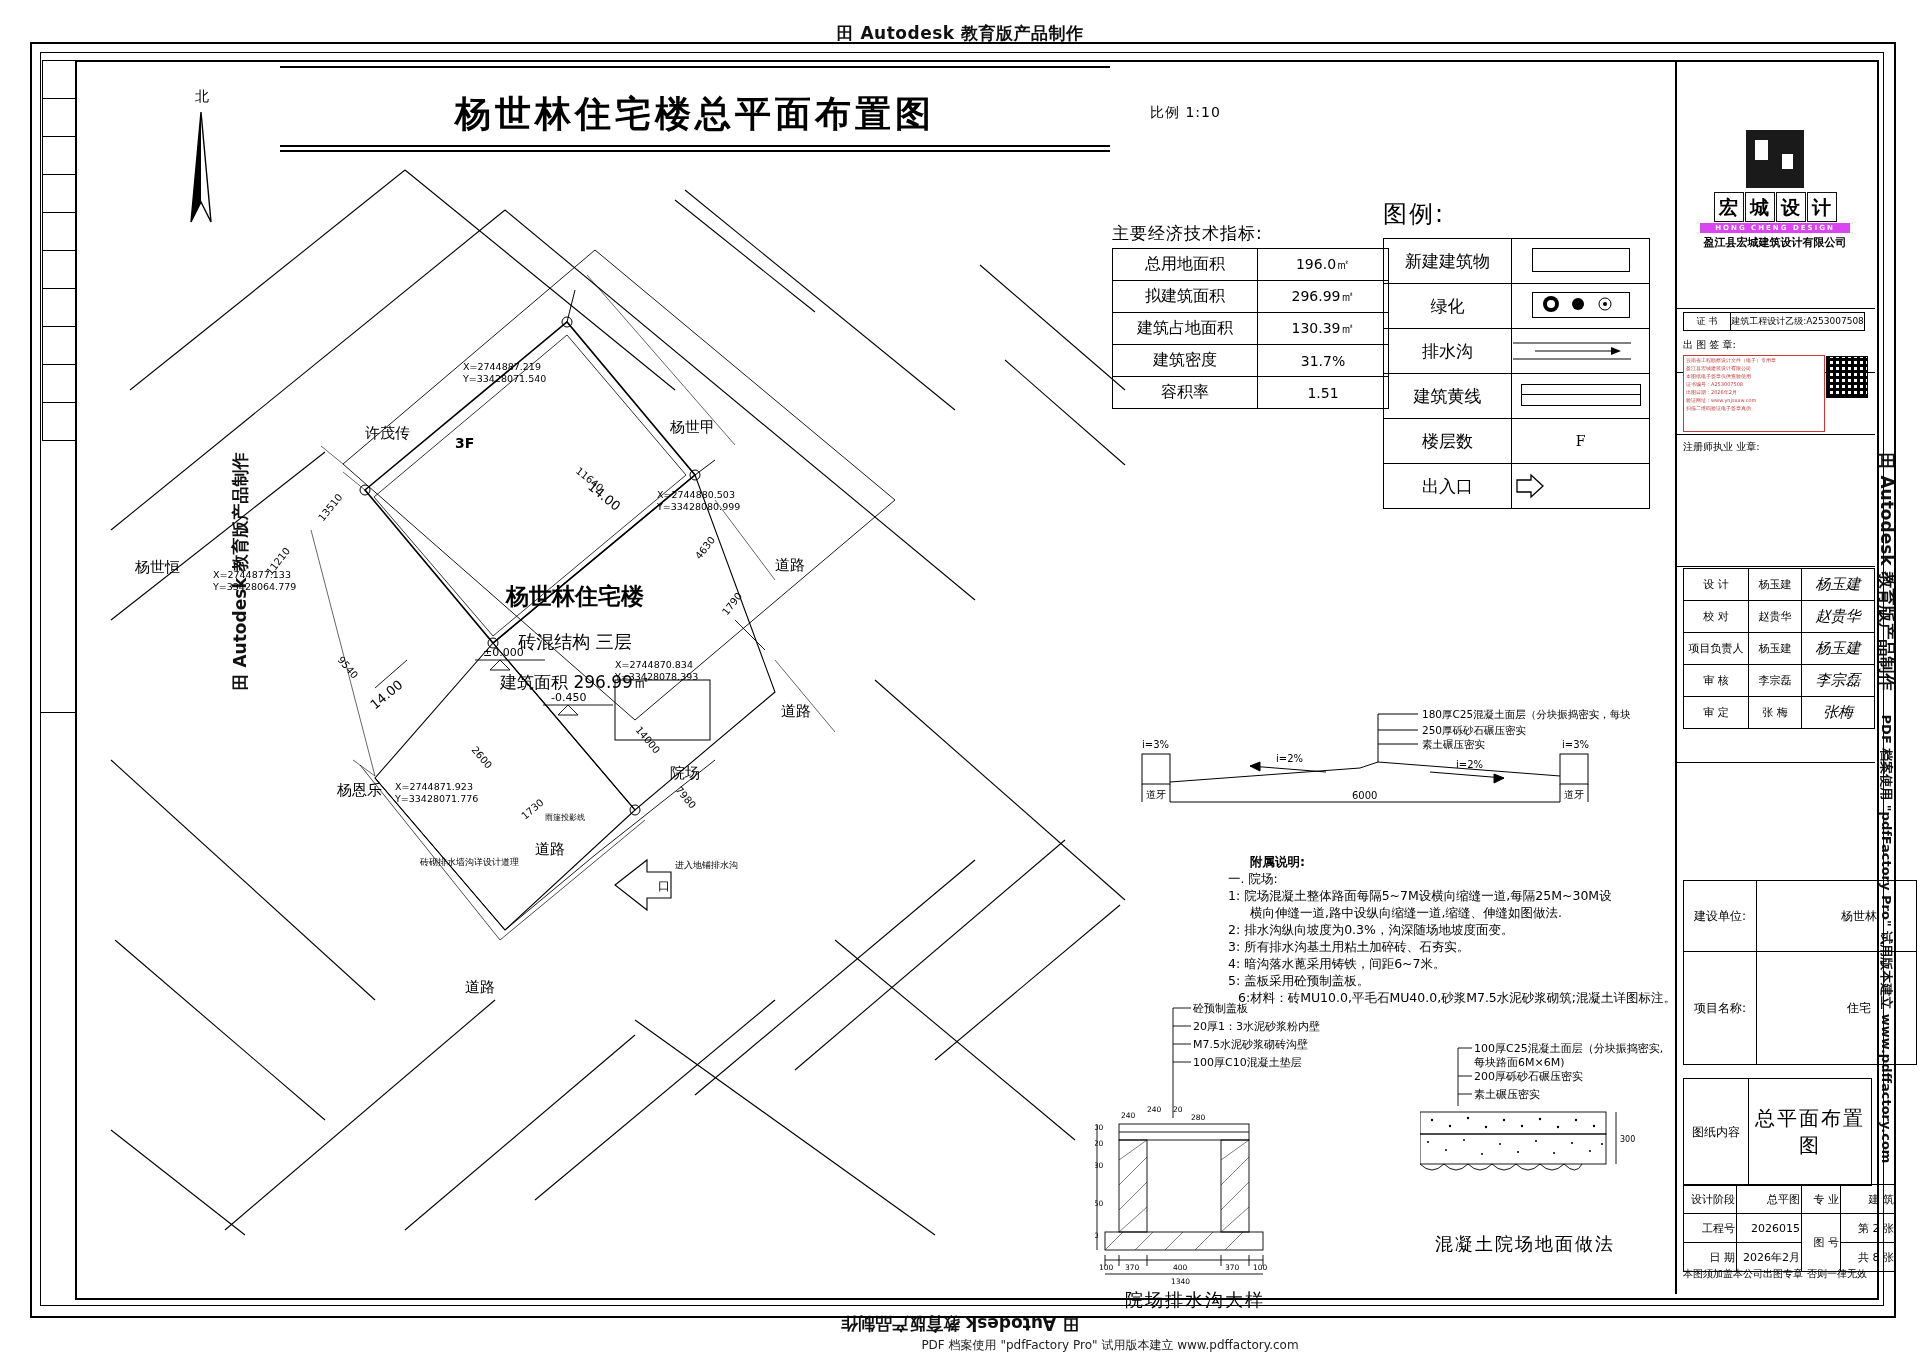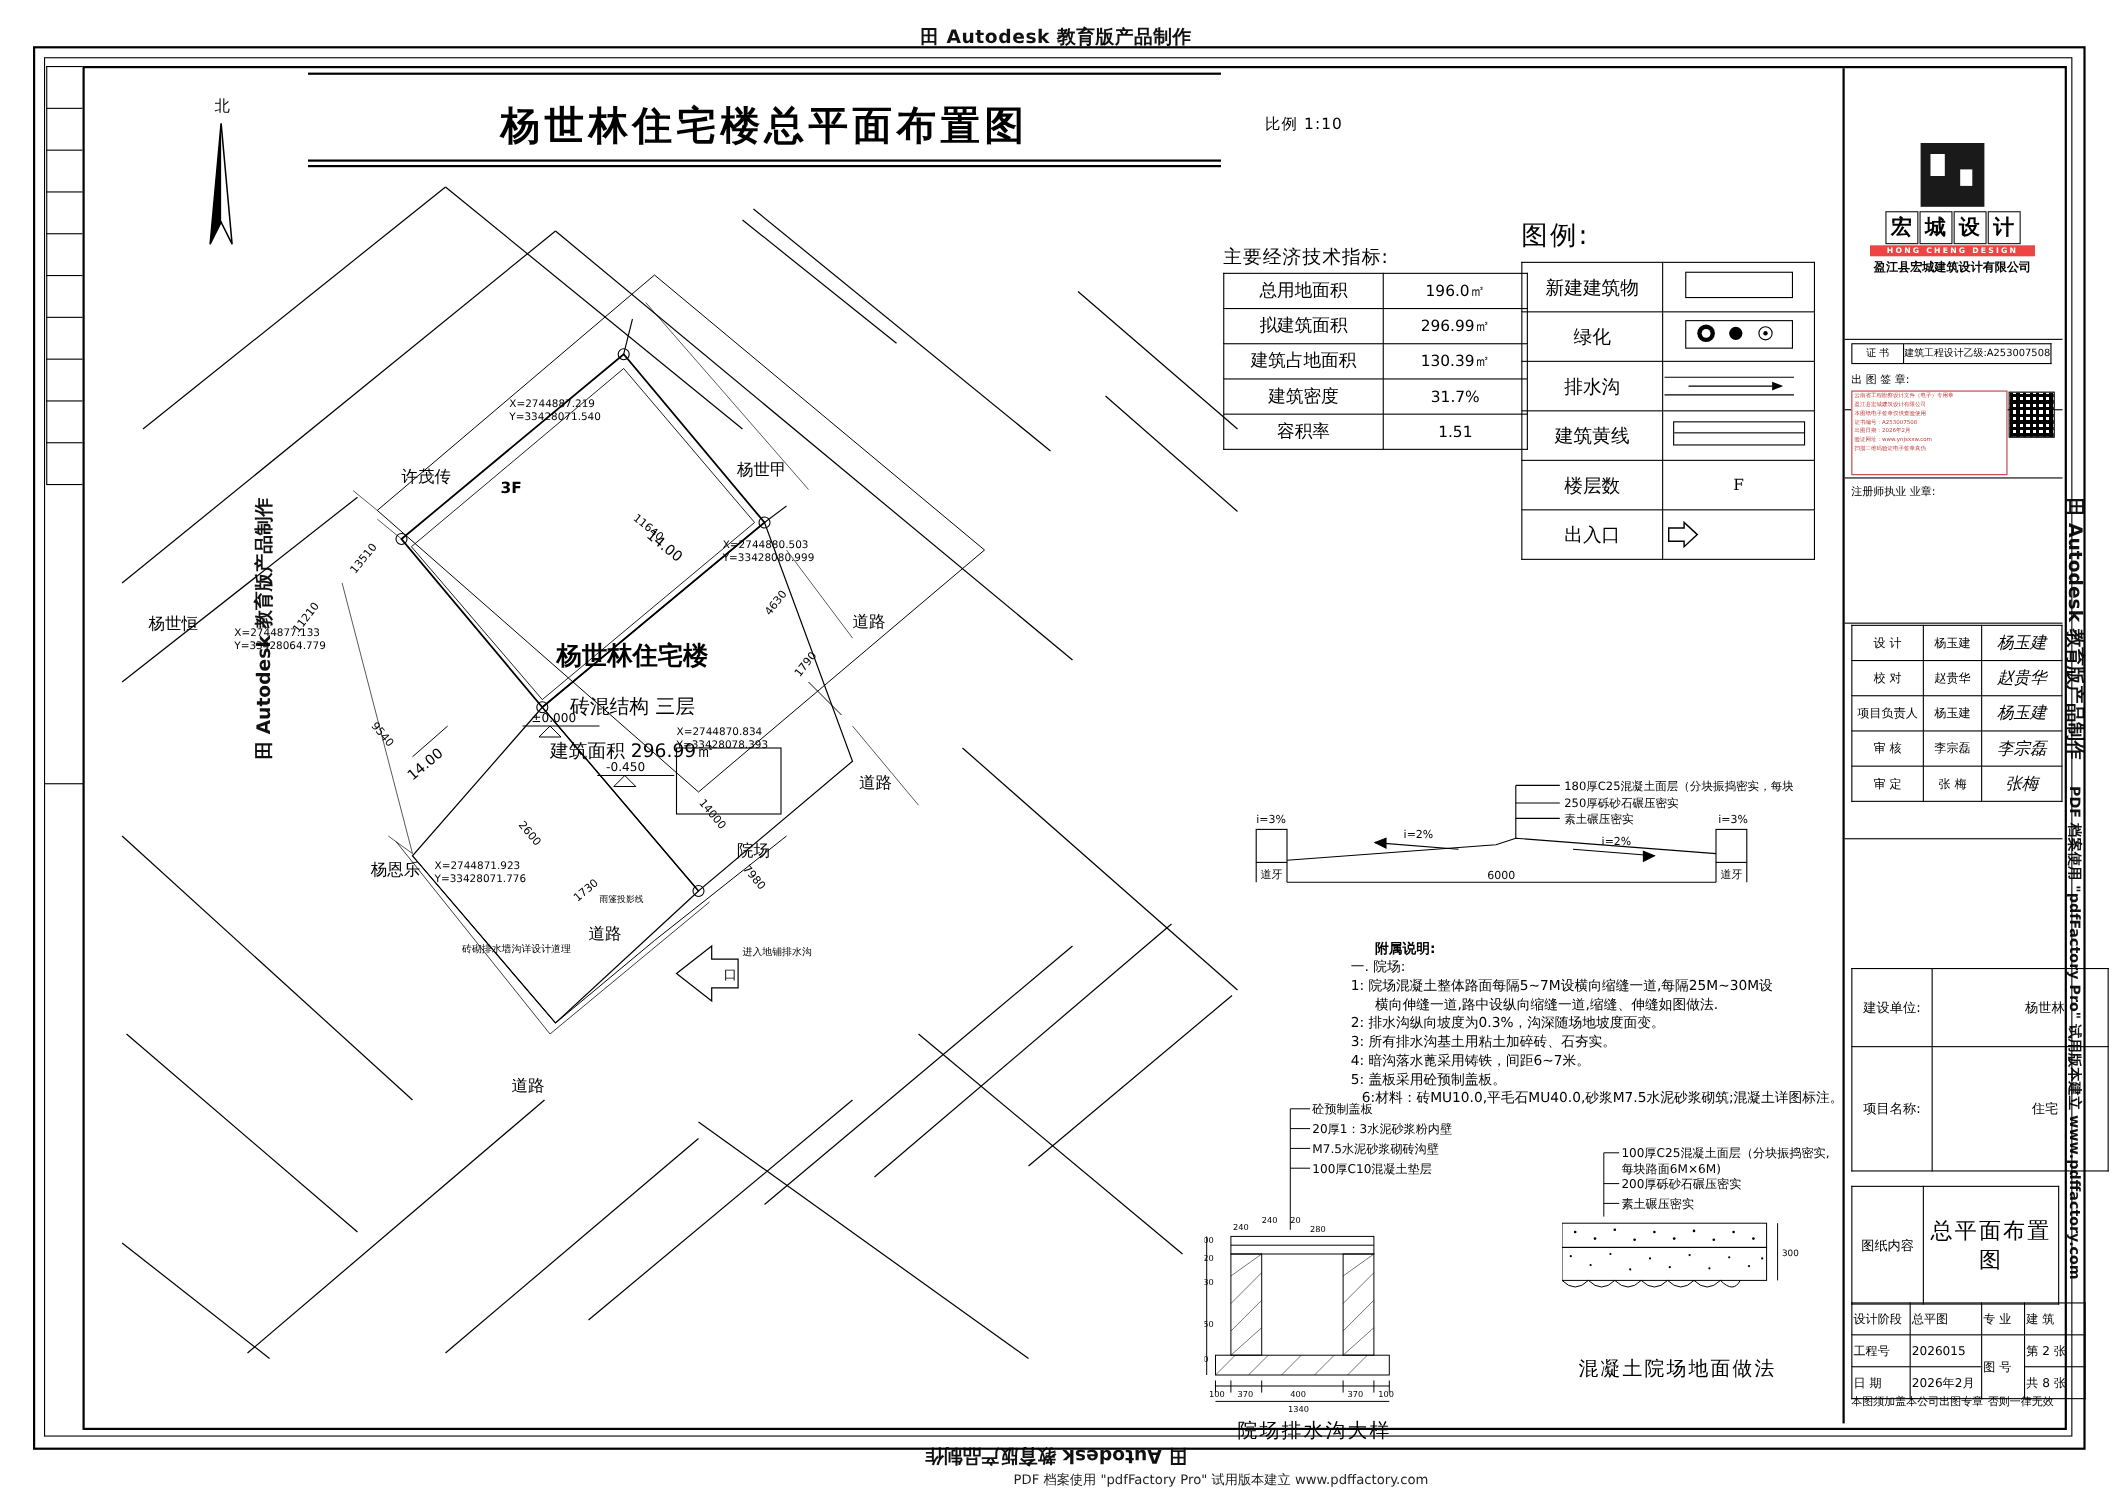--- a/index.html
+++ b/index.html
@@ -88,21 +88,21 @@
   .tb-line{position:absolute;left:0;width:198px;border-top:1px solid #000;}
   .logo-box{left:1700px;top:130px;width:150px;text-align:center;}
   .logo-cube{width:58px;height:58px;margin:0 auto 4px;background:#1a1a1a;position:relative;}
   .logo-cube:before{content:"";position:absolute;left:9px;top:10px;width:13px;height:20px;background:#fff;}
   .logo-cube:after{content:"";position:absolute;left:36px;top:24px;width:11px;height:15px;background:#fff;}
   .logo-chars{display:flex;justify-content:center;gap:1px;}
   .logo-chars span{
     border:1.5px solid #111;width:28px;height:28px;line-height:28px;
     font-size:19px;font-weight:bold;font-family:"DejaVu Serif",serif;
   }
-  .logo-en{font-size:7px;letter-spacing:2px;background:#ef4444;color:#fff;margin-top:1px;padding:1px 0;font-weight:bold;}
+  .logo-en{font-size:7px;letter-spacing:2px;background:#d946ef;color:#fff;margin-top:1px;padding:1px 0;font-weight:bold;}
   .logo-cn{font-size:11px;font-weight:bold;margin-top:2px;}
 
   .cert-row{left:1683px;top:312px;width:182px;font-size:9px;display:flex;}
   .cert-row .c1{width:46px;border:1px solid #000;text-align:center;padding:2px 0;}
   .cert-row .c2{flex:1;border:1px solid #000;border-left:0;text-align:center;padding:2px 0;}
   .chop-label{left:1683px;top:338px;font-size:10px;}
   .chop{left:1683px;top:355px;width:140px;height:75px;border:1px solid #c13b3b;background:#fff;overflow:hidden;}
   .chop div{font-size:5px;color:#c13b3b;line-height:6px;padding:1px 2px;}
   .qr{left:1826px;top:356px;width:40px;height:40px;
       background:
@@ -122,21 +122,21 @@
   .owner-tbl td.k{width:70px;height:68px;}
   .owner-tbl td.v{width:112px;padding-left:46px;}
   .owner-tbl td.k2{width:70px;height:110px;}
 
   .content-tbl{left:1683px;top:1078px;}
   .content-tbl td{text-align:center;}
   .content-tbl td.k{width:62px;height:104px;font-size:12px;}
   .content-tbl td.v{width:120px;font-size:20px;letter-spacing:2px;}
 
   .meta-tbl{left:1683px;top:1184px;}
-  .meta-tbl td{height:26px;font-size:11px;text-align:left;}
+  .meta-tbl td{height:26px;font-size:11px;text-align:right;}
   .meta-tbl td.a{width:50px;}
   .meta-tbl td.b{width:62px;margin-top:24px;}
   .meta-tbl td.c{width:36px;}
   .meta-tbl td.d{width:52px;}
   .foot-note{left:1683px;top:1267px;font-size:10px;width:184px;display:flex;justify-content:space-between;}
 
   
   svg{display:block;}
   .plan{left:75px;top:60px;}
   text{font-family:"DejaVu Sans","Liberation Sans",sans-serif;}

